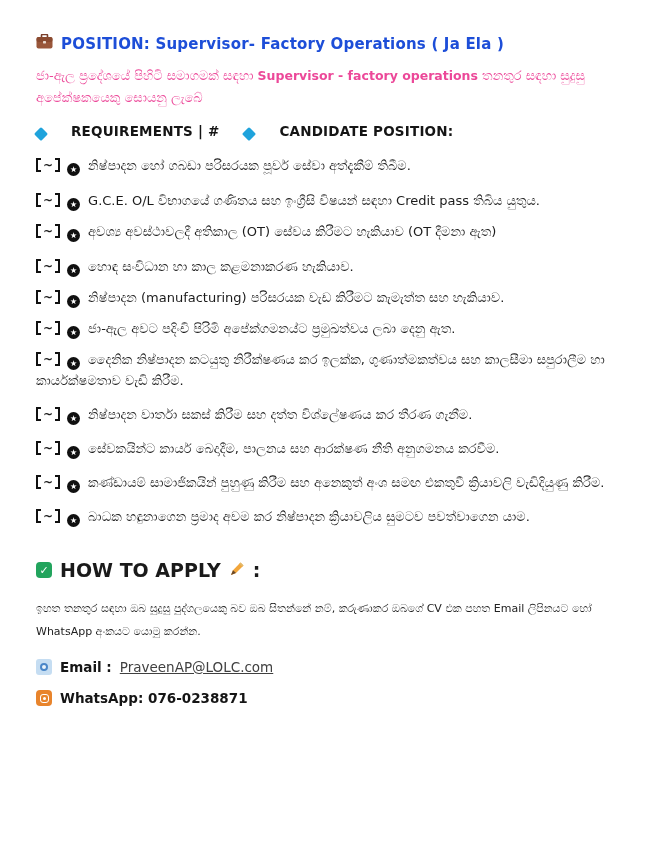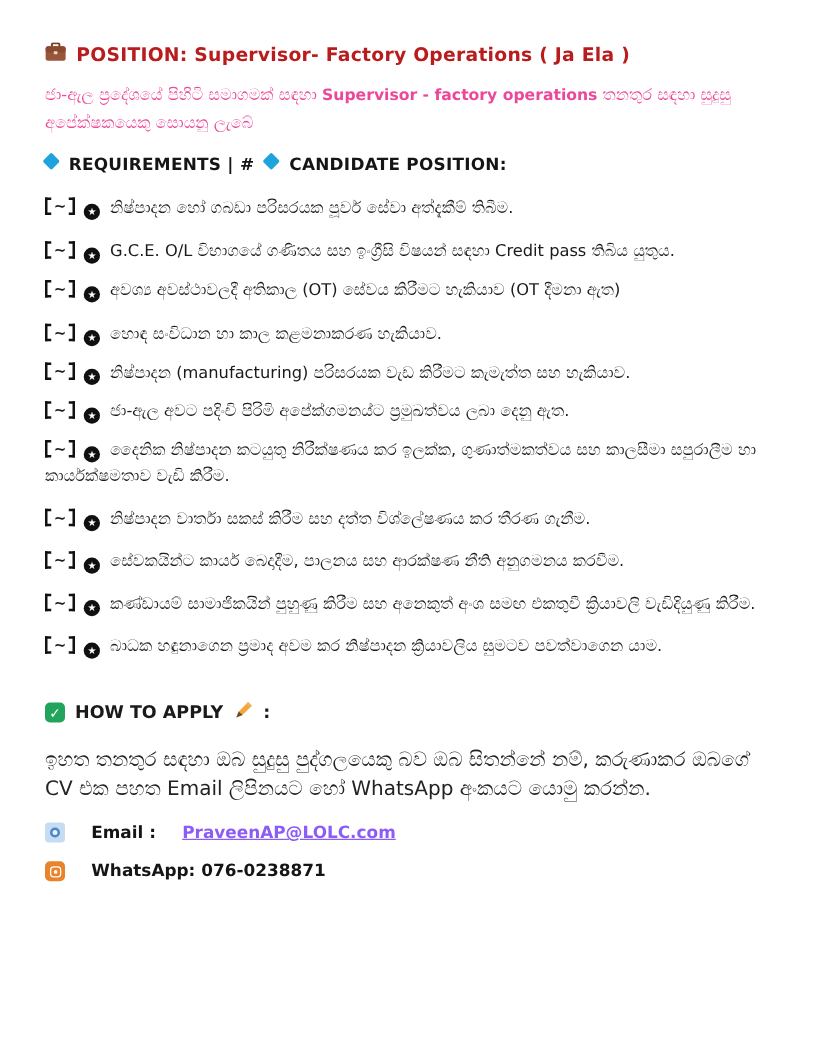--- a/index.html
+++ b/index.html
@@ -6,29 +6,29 @@
   html,body { width:653px; height:845px; background:#ffffff; }
   body {
     font-family:"DejaVu Sans","Liberation Sans",sans-serif;
     color:#1a1a1a;
     overflow:hidden;
   }
   .page { padding:34px 40px 0 36px; }
 
   
   .title-row { display:flex; align-items:center; gap:8px; margin-bottom:12px; }
-  .title-text { font-size:15px; font-weight:bold; color:#b91c1c; letter-spacing:.2px; }
+  .title-text { font-size:15px; font-weight:bold; color:#1d4ed8; letter-spacing:.2px; }
   .briefcase { flex:0 0 auto; display:inline-block; }
 
   
   .intro { font-size:13px; line-height:22px; margin-bottom:14px; color:#ec4899; }
   .intro b { font-size:12.5px; }
 
   
-  .sec-head { display:flex; align-items:flex-start; gap:9px; font-size:13.5px; font-weight:bold; color:#151515; margin:6px 0 16px; letter-spacing:.2px; }
+  .sec-head { display:flex; align-items:flex-end; gap:25px; font-size:13.5px; font-weight:bold; color:#151515; margin:6px 0 16px; letter-spacing:.2px; }
   .diamond {
     width:10px; height:10px; background:#1FA3DC; flex:0 0 auto;
     transform:rotate(45deg); border-radius:1.5px;
   }
 
   
   .item { font-size:13px; line-height:21px; margin-bottom:10px; color:#1b1b1b; }
   .resp .item { margin-bottom:13px; }
   .marker { display:inline-flex; align-items:center; font-weight:bold; margin-right:7px; vertical-align:-2px; }
   .brk { display:inline-block; width:5px; height:14px; }
@@ -39,32 +39,32 @@
     display:inline-flex; align-items:center; justify-content:center;
     width:13px; height:13px; border-radius:50%;
     background:#101010; color:#ffffff; font-size:8px;
     margin-right:8px; vertical-align:-2px;
   }
 
   .gap-sm { height:4px; }
 
   
   .apply { margin-top:32px; }
-  .apply-head { display:flex; align-items:center; gap:8px; font-size:14px; font-weight:bold; margin-bottom:16px;text-align:right; }
+  .apply-head { display:flex; align-items:center; gap:8px; font-size:19px; font-weight:bold; margin-bottom:16px;text-align:right; }
   .check-icon {
     width:16px; height:16px; border-radius:4px; background:#22A45D;
     display:inline-flex; align-items:center; justify-content:center;
     color:#fff; font-size:11px; font-weight:bold; flex:0 0 auto;
   }
   .check-icon::after { content:"✓"; }
-  .apply-text { font-size:16px; line-height:23px; margin-bottom:16px; color:#222; }
-
-  .contact-row { display:flex; align-items:center; gap:21px; margin-bottom:15px; font-size:13.5px; }
+  .apply-text { font-size:11px; line-height:23px; margin-bottom:16px; color:#222; }
+
+  .contact-row { display:flex; align-items:center; gap:8px; margin-bottom:15px; font-size:13.5px; }
   .contact-label { font-weight:bold; color:#151515; }
-  .email-link { color:#8b5cf6; font-weight:bold; text-decoration:underline; cursor:pointer; }
+  .email-link { color:#404040; font-weight:normal; text-decoration:underline; cursor:pointer; }
   .email-icon {
     width:16px; height:16px; border-radius:3px; background:#C5DDF2;
     display:inline-flex; align-items:center; justify-content:center; flex:0 0 auto;
   }
   .email-icon .at-dot { width:8px; height:8px; border-radius:50%; border:2px solid #4A86C8; background:#eaf3fb; }
   .wa-icon {
     width:16px; height:16px; border-radius:4px; background:#E8842C;
     display:inline-flex; align-items:center; justify-content:center; flex:0 0 auto;
   }
   .wa-icon .lens { width:9px; height:9px; border:1.5px solid #ffffff; border-radius:3px;

